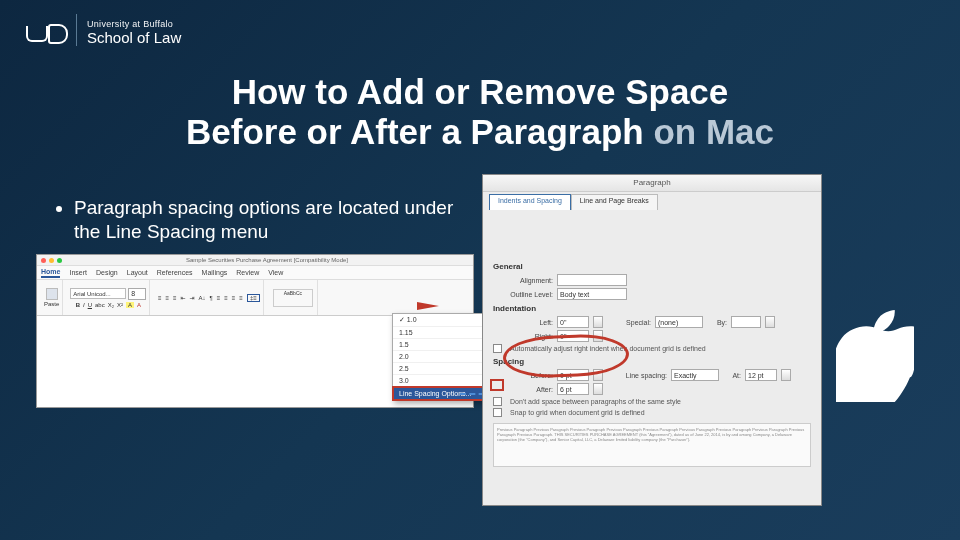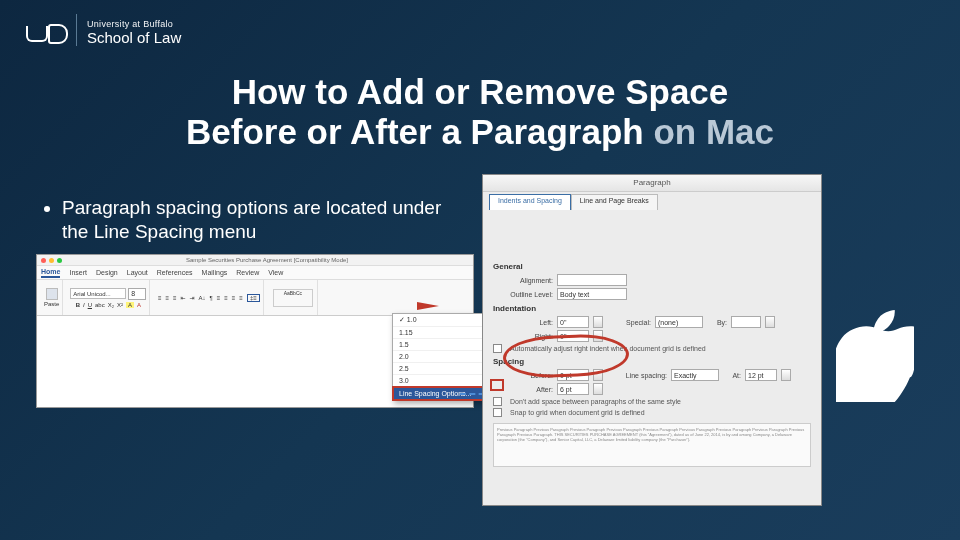--- a/index.html
+++ b/index.html
@@ -15,21 +15,21 @@
   .ub-logo { width: 42px; height: 26px; position: relative; margin-right: 8px; }
   .ub-logo::before { content: ""; position: absolute; left: 0; top: 6px; width: 18px; height: 14px; border: 2px solid #fff; border-radius: 0 0 6px 6px; border-top: none; }
   .ub-logo::after { content: ""; position: absolute; right: 0; top: 4px; width: 16px; height: 16px; border: 2px solid #fff; border-radius: 3px 9px 9px 3px; }
   .ub-divider { width: 1px; height: 32px; background: #5a7a94; margin-right: 10px; }
   .ub-text-top { font-size: 9px; letter-spacing: 0.3px; opacity: 0.95; }
   .ub-text-bot { font-size: 15px; font-weight: 500; }
   .slide-title { position: absolute; top: 72px; left: 0; right: 0; text-align: center; }
   .slide-title h1 { font-size: 35px; font-weight: bold; line-height: 1.15; color: #fff; }
   .on-mac { color: #b9c8d6; }
   .bullet-area { position: absolute; top: 196px; left: 40px; width: 420px; }
-  .bullet-area li { font-size: 19px; list-style: disc; margin-left: 22px; line-height: 1.25; }
+  .bullet-area li { font-size: 19px; list-style: disc; margin-left: 34px; line-height: 1.25; }
   .word-shot { position: absolute; top: 254px; left: 36px; width: 438px; height: 154px; background: #fff; border: 1px solid #999; font-size: 8px; color: #333; }
   .word-titlebar { height: 11px; background: #f2f2f2; border-bottom: 1px solid #ddd; display: flex; align-items: center; padding: 0 4px; }
   .tl-dot { width: 5px; height: 5px; border-radius: 50%; margin-right: 3px; }
   .word-title { flex: 1; text-align: center; font-size: 6px; color: #666; }
   .ribbon-tabs { height: 14px; background: #fafafa; display: flex; align-items: center; border-bottom: 1px solid #ddd; padding-left: 4px; gap: 9px; font-size: 7px; color: #444; }
   .ribbon-tabs span.active { font-weight: bold; color: #2b579a; border-bottom: 2px solid #2b579a; padding-bottom: 1px; }
   .ribbon { height: 36px; background: #f8f8f8; border-bottom: 1px solid #ccc; display: flex; align-items: center; padding: 0 4px; gap: 4px; position: relative; }
   .rib-group { display: flex; flex-direction: column; align-items: center; justify-content: center; padding: 0 3px; border-right: 1px solid #e0e0e0; height: 100%; font-size: 6px; }
   .rib-icon { width: 12px; height: 12px; background: #dde3ec; border: 1px solid #bbb; margin-bottom: 1px; }
   .font-ctrl { display: flex; align-items: center; gap: 2px; }

